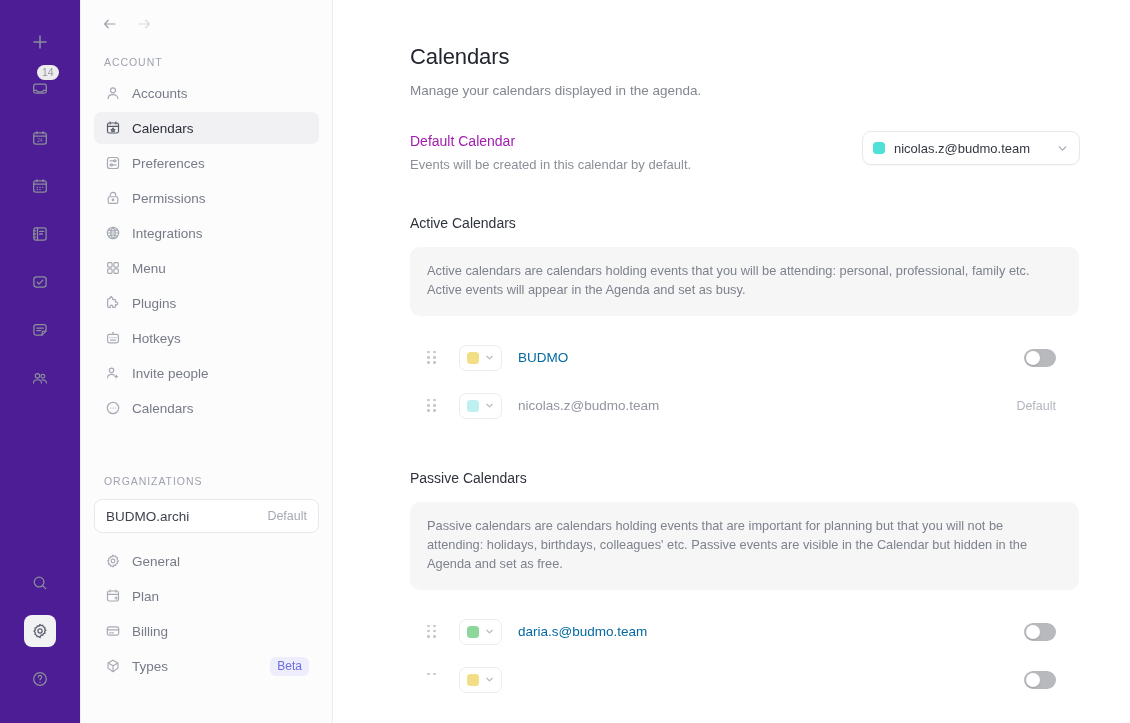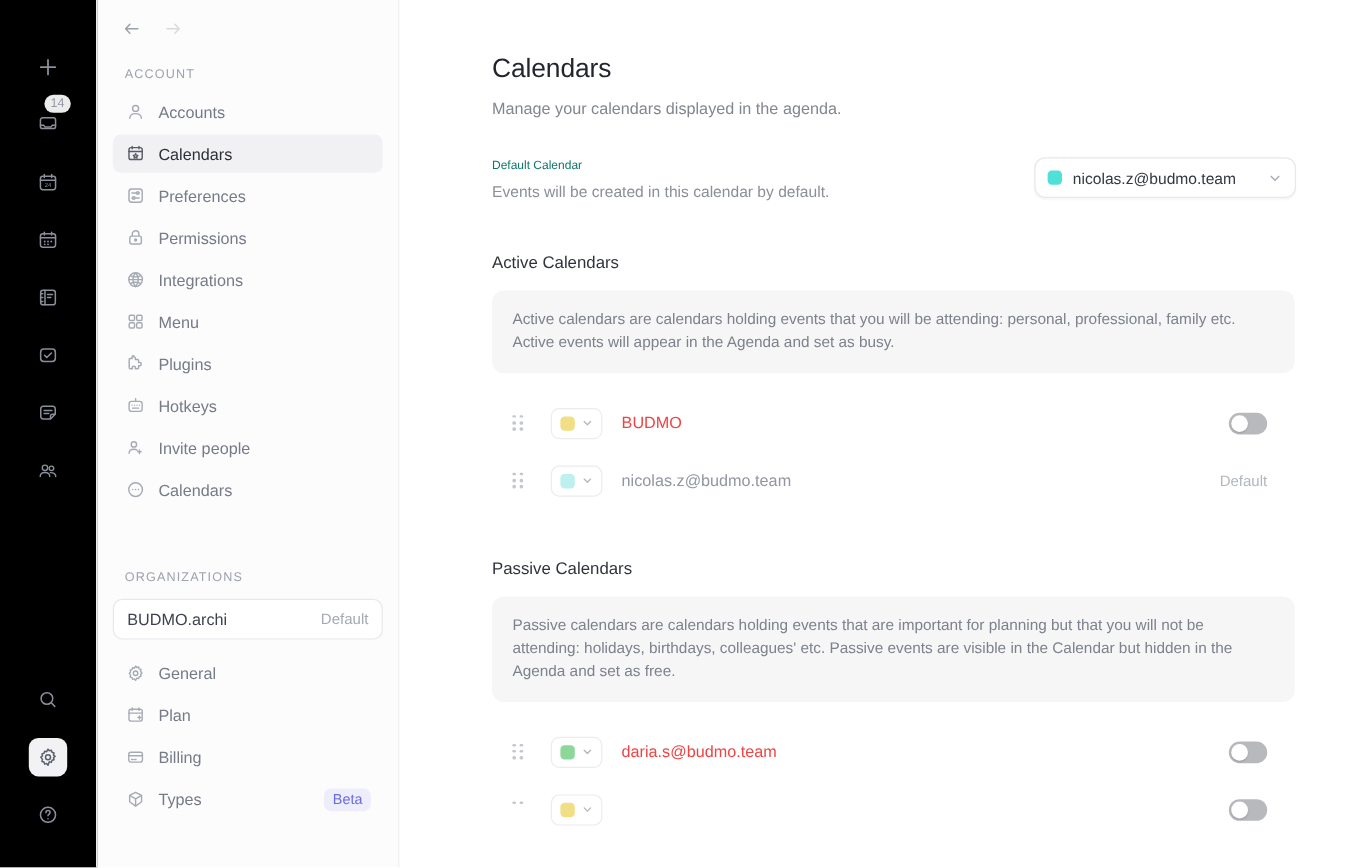--- a/index.html
+++ b/index.html
@@ -8,24 +8,24 @@
     overflow: hidden;
     background: #ffffff;
     font-family: "Liberation Sans", sans-serif;
     -webkit-font-smoothing: antialiased;
   }
   .app { display: flex; width: 1130px; height: 723px; }
 
   
   .rail {
     width: 81px; height: 723px;
-    background: #000000;
+    background: #4c1d95;
     border-right: 1px solid #ededf0;
     display: flex; flex-direction: column; align-items: center;
-    padding-top: 40px;
+    padding-top: 26px;
     position: relative;
     flex: 0 0 81px;
   }
   .rail-btn {
     width: 32px; height: 32px;
     display: flex; align-items: center; justify-content: center;
     border-radius: 8px;
     position: relative;
     margin-bottom: 16px;
     color: #8b8f9a;
@@ -117,21 +117,21 @@
   .main-inner { padding: 44px 50px 0 77px; }
 
   .page-title { font-size: 22px; color: #22252d; font-weight: 400; letter-spacing: -0.1px; }
   .page-sub   { font-size: 13.5px; color: #82868f; margin-top: 13px; }
 
   .default-row {
     display: flex; align-items: flex-start;
     margin-top: 33px;
   }
   .default-text { flex: 1 1 auto; padding-top: 2px; }
-  .default-title { font-size: 10px; color: #0f766e; }
+  .default-title { font-size: 14px; color: #a21caf; }
   .default-desc  { font-size: 13px; color: #8b8f98; margin-top: 8px; }
   .select-box {
     display: flex; align-items: center;
     width: 218px; height: 34px;
     border: 1px solid #e7e8ec;
     border-radius: 9px;
     background: #ffffff;
     padding: 0 10px;
     box-shadow: 0 1px 1.5px rgba(16,18,24,0.035);
     cursor: pointer;
@@ -173,21 +173,21 @@
     display: flex; align-items: center; gap: 5px;
     height: 26px;
     border: 1px solid #ebecef;
     border-radius: 7px;
     background: #fff;
     padding: 0 6px 0 7px;
     margin-left: 22px;
     cursor: pointer;
   }
   .color-pick .chev-s { color: #b3b7bf; display:flex; }
-  .cal-name { font-size: 13.5px; margin-left: 16px; color: #ef4444; }
+  .cal-name { font-size: 13.5px; margin-left: 16px; color: #0369a1; }
   .cal-name.muted { color: #9296a0; }
   .cal-right { margin-left: auto; display: flex; align-items: center; padding-right: 24px; }
   .row-default { font-size: 12.5px; color: #b2b6bd; }
   .toggle {
     width: 32px; height: 18px;
     border-radius: 9px;
     background: #b7b9bd;
     position: relative;
     cursor: pointer;
     flex: 0 0 32px;

